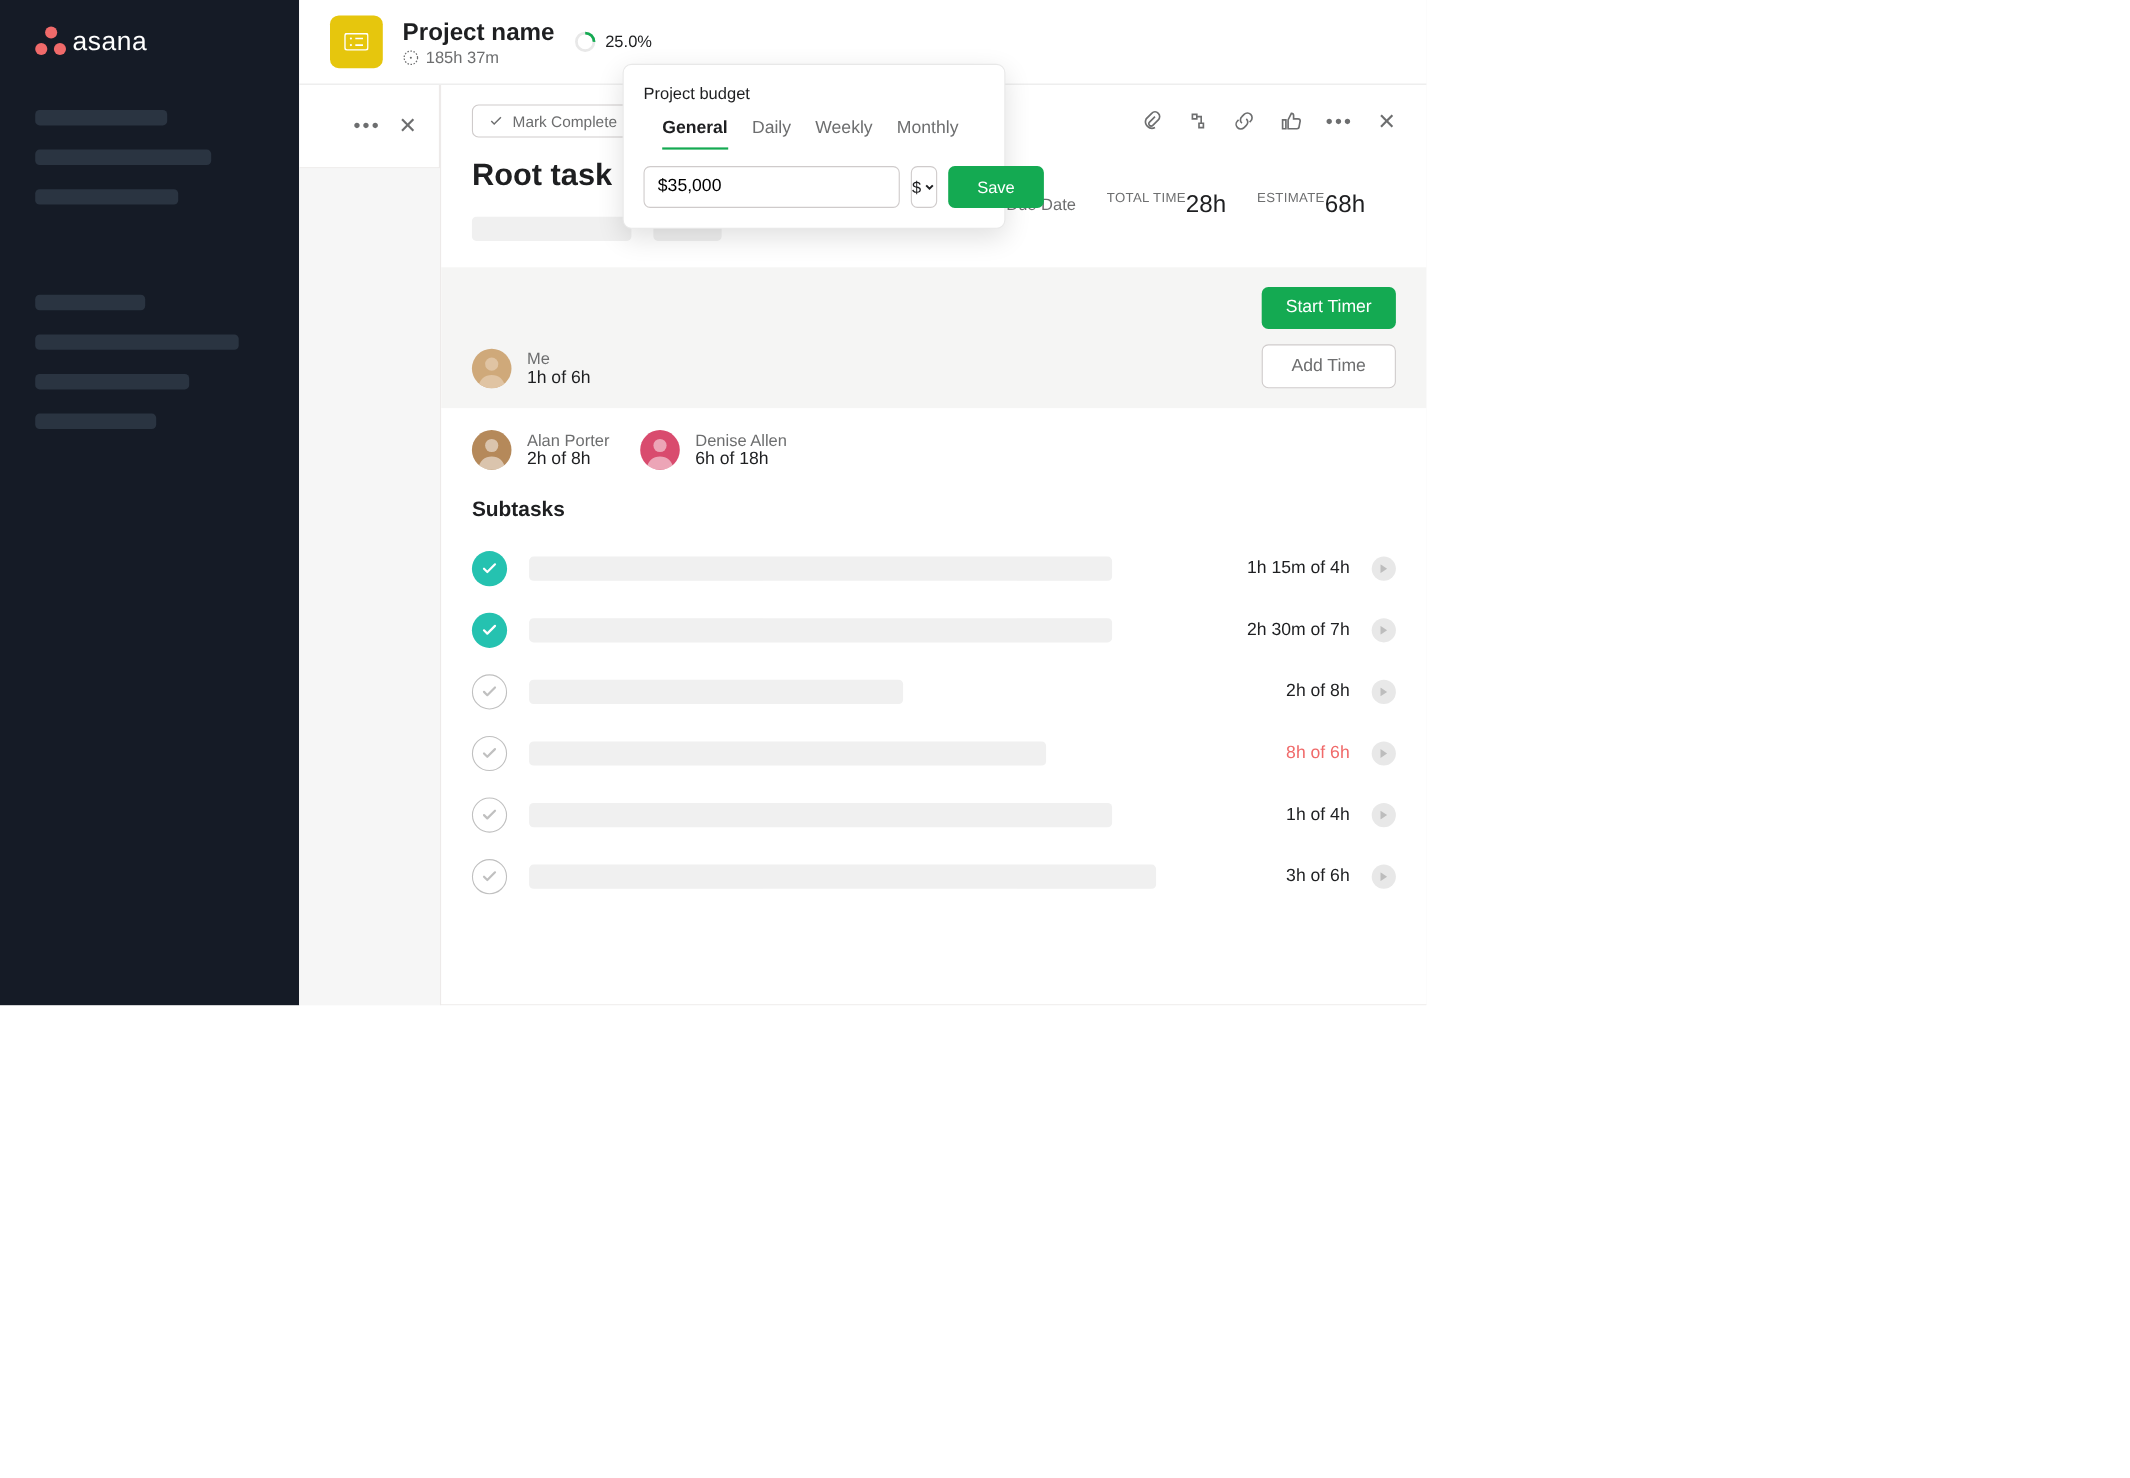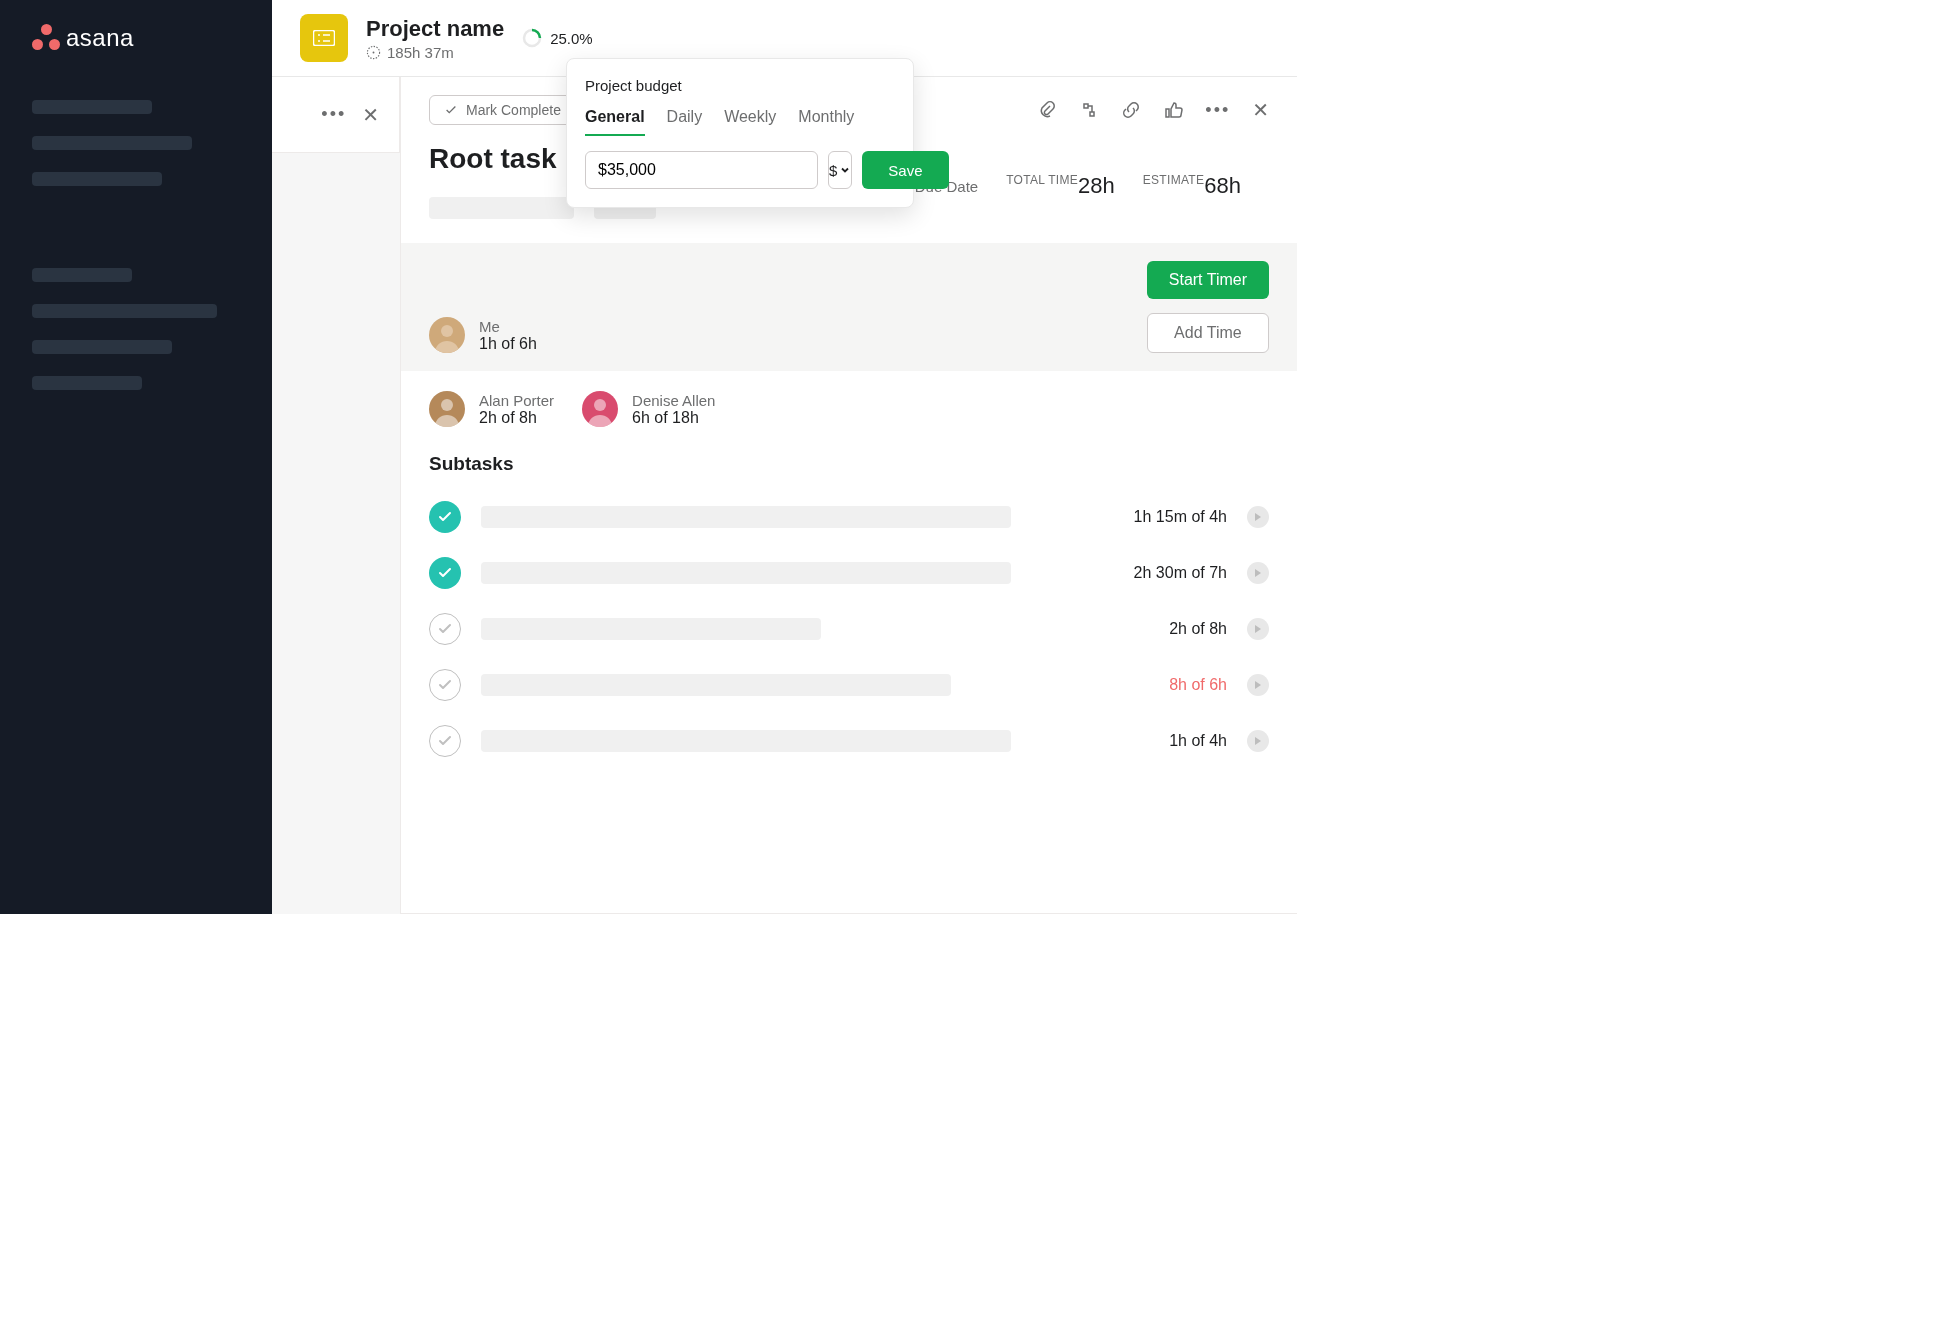--- a/index.html
+++ b/index.html
@@ -79,21 +79,21 @@
     .check svg { width: 16px; height: 16px; }
     .subtask-skel { height: 22px; background: #f0f0f0; border-radius: 4px; }
     .subtask-time { margin-left: auto; font-size: 16px; color: #1e1f21; white-space: nowrap; }
     .subtask-time.overbudget { color: #f06a6a; }
     .play { width: 22px; height: 22px; border-radius: 50%; background: #e8e8e8; display: flex; align-items: center; justify-content: center; flex-shrink: 0; cursor: pointer; }
     .play svg { width: 8px; height: 8px; }
     
     
     .popover { position: absolute; top: 58px; left: 566px; width: 348px; background: #fff; border: 1px solid #e8e8e8; border-radius: 8px; box-shadow: 0 8px 24px rgba(0,0,0,0.12); padding: 18px; z-index: 100; }
     .popover-title { font-size: 15px; font-weight: 500; margin-bottom: 14px; }
-    .tabs { display: flex; gap: 22px; border-bottom: 1px solid transparent; margin-bottom: 14px; }
+    .tabs { display: flex; gap: 22px; border-bottom: 1px solid transparent; margin-bottom: 14px; margin-left: 17px; }
     .tab { font-size: 16px; color: #6d6e6f; padding-bottom: 8px; cursor: pointer; }
     .tab.active { font-weight: 600; color: #1e1f21; border-bottom: 2.5px solid #14aa52; }
     .popover-form { display: flex; gap: 10px; }
     .budget-input { flex: 1; border: 1px solid #cfcbcb; border-radius: 6px; padding: 9px 12px; font-size: 16px; font-weight: 500; }
     .currency-select { width: 44px; border: 1px solid #cfcbcb; border-radius: 6px; display: flex; align-items: center; justify-content: center; gap: 2px; font-size: 15px; font-weight: 500; cursor: pointer; }
     .save-btn { background: #14aa52; color: #fff; border: none; border-radius: 6px; padding: 9px 26px; font-size: 15px; font-weight: 500; cursor: pointer; }
     
     .title-meta-wrap { display: flex; justify-content: space-between; align-items: center; }
   </style>
 </head>
@@ -329,20 +329,34 @@
                 </svg>
     </div>
     <div class="subtask-skel" style="width:530px;"></div>
     <span class="subtask-time ">1h of 4h</span>
     <div class="play">
       <svg viewBox="0 0 8 8">
                   <path d="M1 0l6 4-6 4z" fill="#bdbdbd"></path>
                 </svg>
     </div>
             </div>
+            <div class="subtask-row">
+    <div class="check undone">
+      <svg viewBox="0 0 16 16">
+                  <path d="M3 8l3 3 7-7" stroke="#c0c0c0" stroke-width="2" fill="none" stroke-linecap="round" stroke-linejoin="round"></path>
+                </svg>
+    </div>
+    <div class="subtask-skel" style="width:570px;"></div>
+    <span class="subtask-time ">3h of 6h</span>
+    <div class="play">
+      <svg viewBox="0 0 8 8">
+                  <path d="M1 0l6 4-6 4z" fill="#bdbdbd"></path>
+                </svg>
+    </div>
+            </div>
           </div>
       </div>
     </div>
   </div>
 </div>
 
 <div class="popover">
   <div class="popover-title">Project budget</div>
   <div class="tabs" id="budget-tabs">
       <div class="tab active">General</div>

